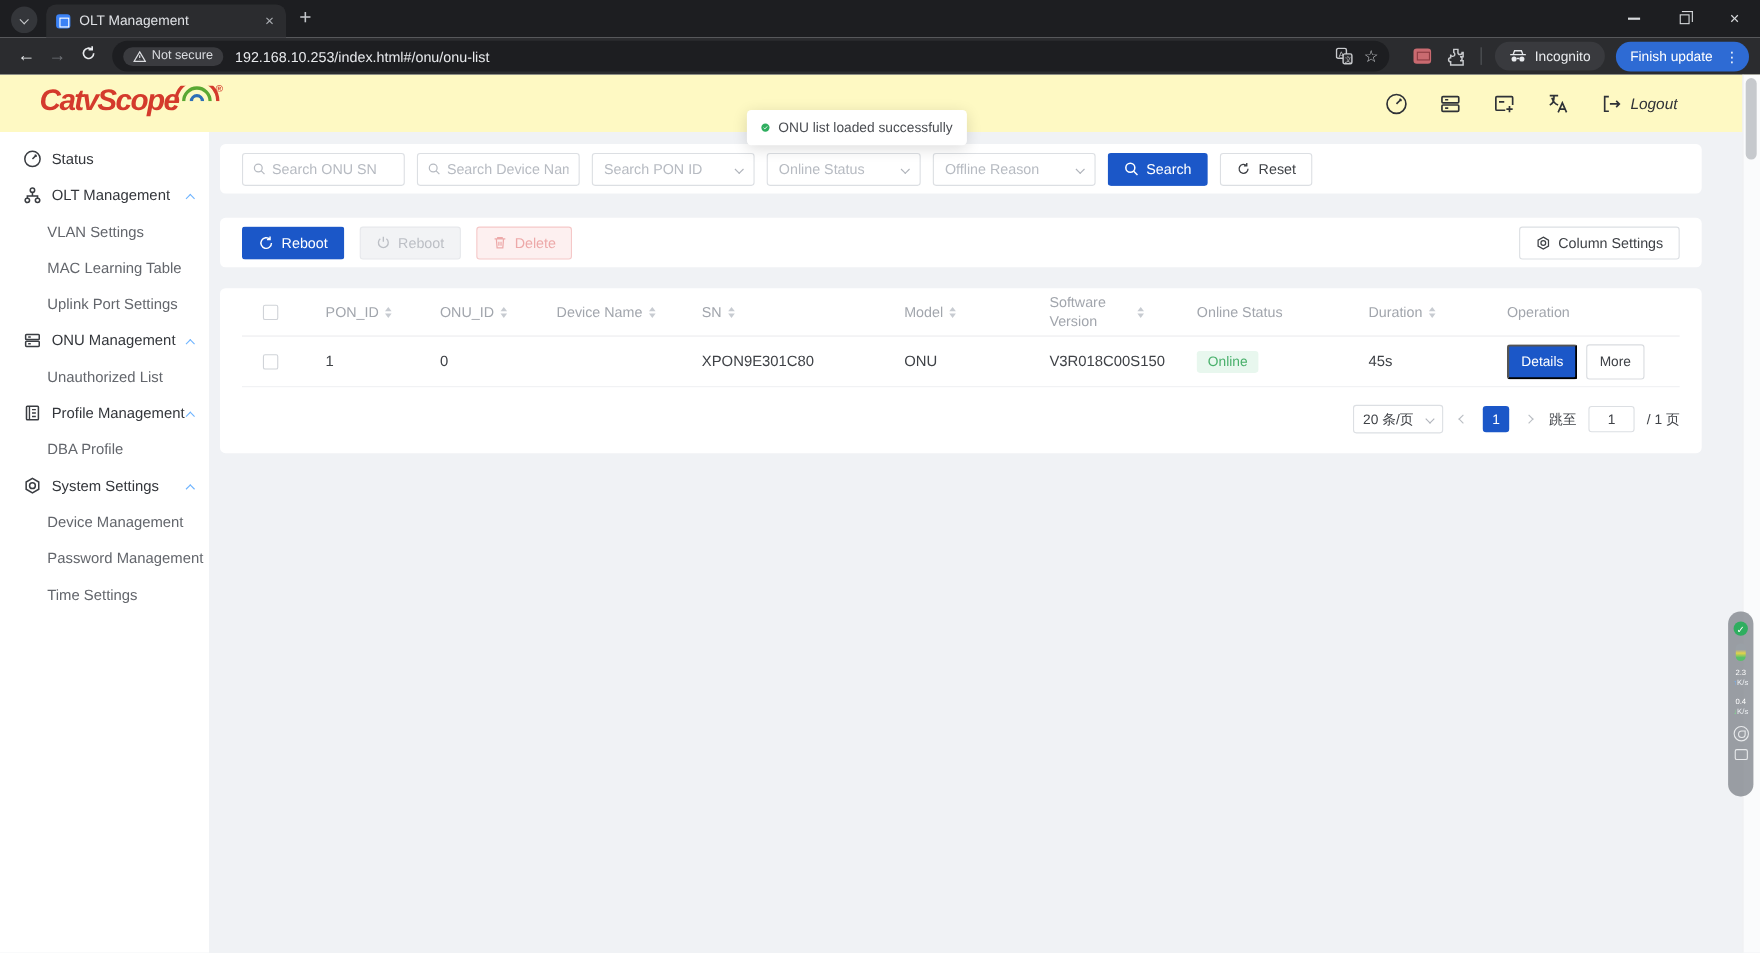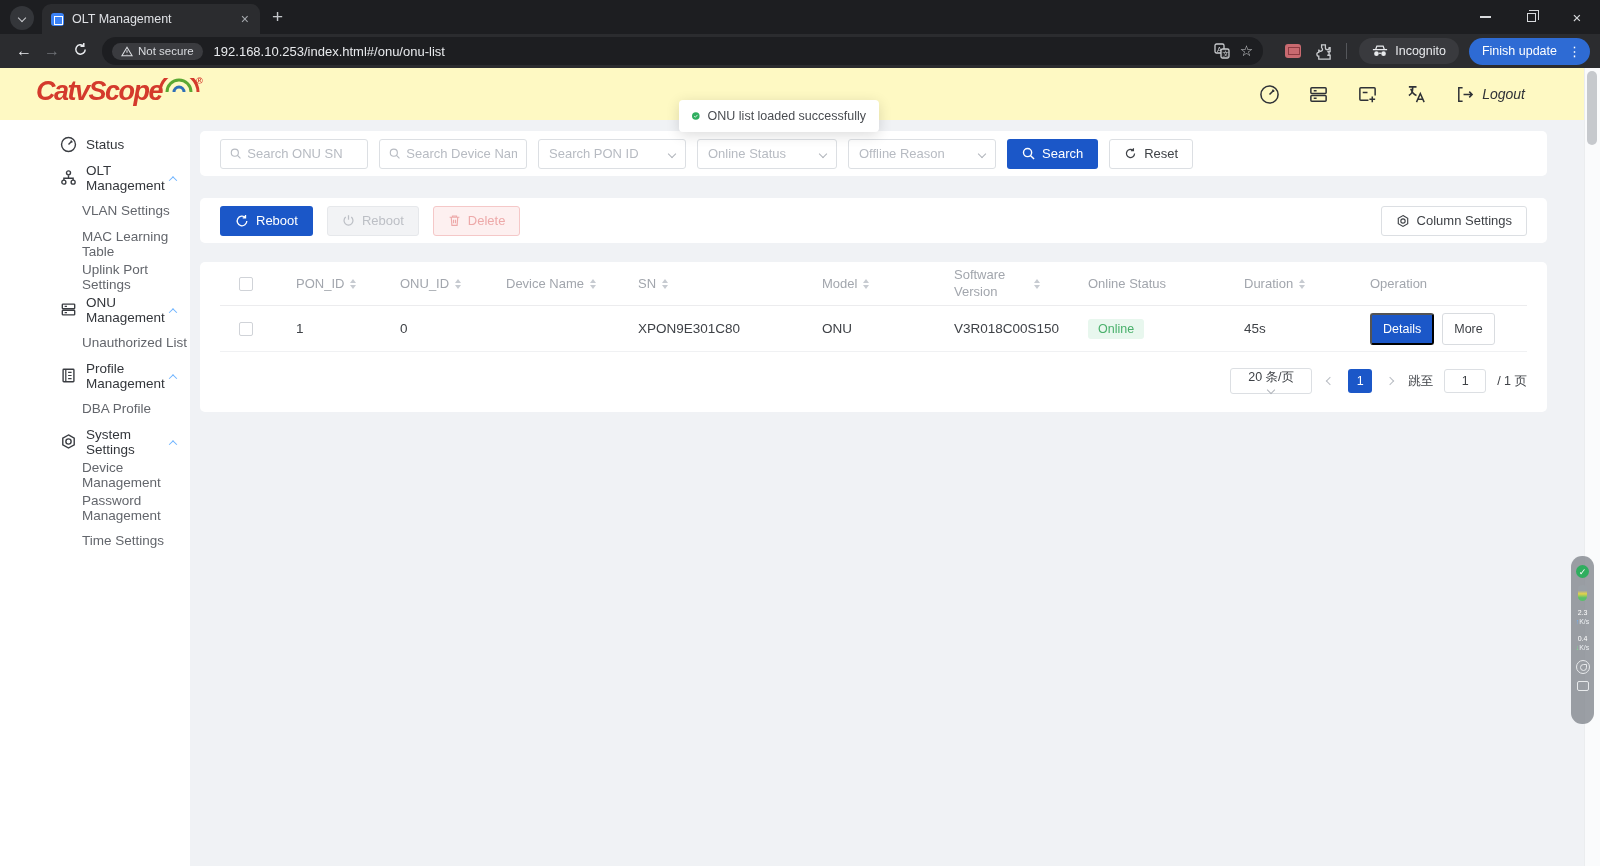--- a/index.html
+++ b/index.html
@@ -46,21 +46,21 @@
   
   .page { position:absolute; top:68px; left:0; width:1600px; height:798px; background:#f0f2f5; }
   .appheader { position:absolute; top:0; left:0; width:1600px; height:52px; background:#fef9c3;font-style:italic; }
   .logo { position:absolute; left:36px; top:8px; font-size:27px; font-weight:800; letter-spacing:-1.5px; color:#d43a2c; font-family:"Liberation Sans",sans-serif; }
   .logoarcs { position:absolute; left:120px; top:2px; }
   .logoreg { position:absolute; left:160px; top:0; font-size:9px; color:#d43a2c; font-weight:700; }
   .hicons { position:absolute; right:75px; top:0; height:52px; display:flex; align-items:center; gap:28px; }
   .hico { display:flex; align-items:center; color:#2f3237; }
   .logoutwrap { display:flex; align-items:center; gap:8px; color:#2f3237; font-size:14px; }
 
-  .sidebar { position:absolute; top:52px; left:0; width:190px; height:746px; background:#fff; padding-top:8px;padding-left:39px; }
+  .sidebar { position:absolute; top:52px; left:0; width:190px; height:746px; background:#fff; padding-top:8px; }
   .snav { height:33px; display:flex; align-items:center; padding:0 14px 0 21px; color:#33363b; font-size:13.5px; }
   .snav .sic { width:17px; height:17px; margin-right:9px; display:flex; align-items:center; justify-content:center; color:#3a3d42; }
   .snav .exp { margin-left:auto; color:#6d7177; }
   .ssub { height:33px; display:flex; align-items:center; padding-left:43px; color:#63666c; font-size:13.5px; }
   .ssub.active { background:#eef0fa; color:#2c5cc5; }
 
   .content { position:absolute; top:52px; left:190px; width:1394px; height:746px; }
   .card { background:#fff; border-radius:5px; margin-left:10px; width:1347px; }
   .filtercard { margin-top:11px; height:45px; display:flex; align-items:center; padding:0 20px; gap:11px; }
   .tinput { height:30px; border:1px solid #dcdfe3; border-radius:3px; display:flex; align-items:center; padding:0 9px; gap:6px; background:#fff; }
@@ -86,21 +86,21 @@
   .tcell.ck { padding-left:6px; justify-content:center; }
   .wraplabel { width:74px; line-height:1.3; display:inline-block; }
   .cbx { width:14px; height:14px; border:1px solid #d0d3d8; border-radius:2px; background:#fff; appearance:none; }
   .badge-online { background:#e8f7ee; color:#49b06b; font-size:12.5px; padding:3px 10px; border-radius:3px; }
   .opbtns { display:flex; gap:8px; }
   .btn-sm { height:32px; padding:0 11px; font-size:12.5px; border-radius:3px; display:inline-flex; align-items:center; }
   .btn-sm.details { background:#1b57c8; color:#fff; }
   .btn-sm.more { background:#fff; color:#3f4247; border:1px solid #d9dce0; }
 
   .pagerow { display:flex; align-items:center; justify-content:flex-end; gap:11px; padding:16px 0 4px 0; font-size:12.5px; color:#3f4247; }
-  .pagesel { width:82px; height:26px; border:1px solid #dcdfe3; border-radius:3px; display:flex; align-items:center; justify-content:space-between; padding:0 8px; color:#3f4247;flex-direction:column; }
+  .pagesel { width:82px; height:26px; border:1px solid #dcdfe3; border-radius:3px; display:flex; align-items:center; justify-content:space-between; padding:0 8px; color:#3f4247; }
   .pagesel .chev { color:#b0b4bb; }
   .pgarrow { color:#b9bdc3; padding:0 4px; display:flex; align-items:center; }
   .pgnum { width:24px; height:24px; background:#1b57c8; color:#fff; border-radius:3px; display:flex; align-items:center; justify-content:center; font-size:12.5px; }
   .jumpinput { width:42px; height:24px; border:1px solid #dcdfe3; border-radius:3px; text-align:center; font-size:12.5px; color:#3f4247; outline:none; font-family:"Liberation Sans",sans-serif; }
 
   .toast { position:absolute; left:679px; top:32px; width:200px; height:32px; background:#fff; border-radius:4px; box-shadow:0 3px 14px rgba(0,0,0,.14); display:flex; align-items:center; padding:0 13px; gap:8px; z-index:50; }
   .toasttext { font-size:12.5px; color:#4a4d52; white-space:nowrap; }
 
   
   .vscroll { position:absolute; top:0; right:0; width:16px; height:798px; background:#fafbfc; border-left:1px solid #ebedef; }

